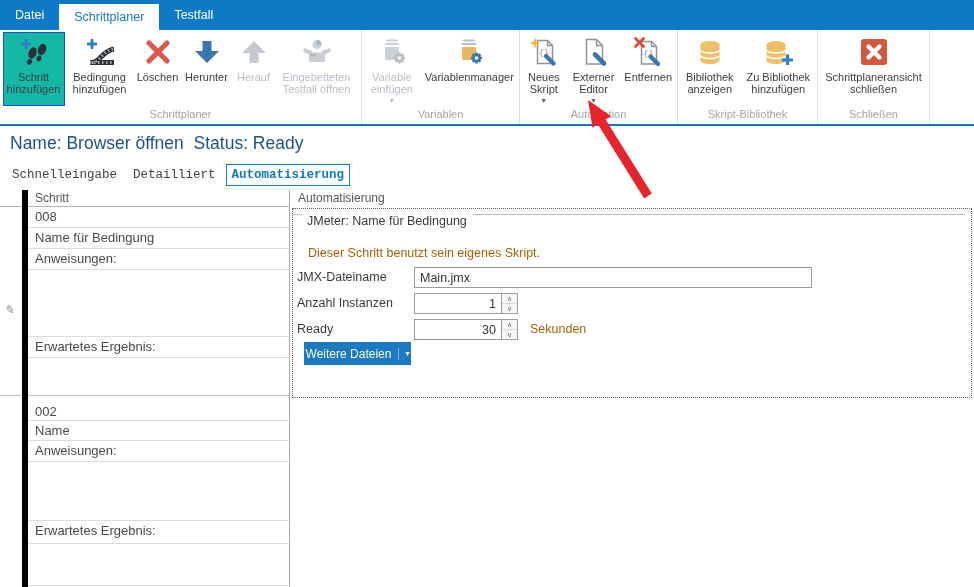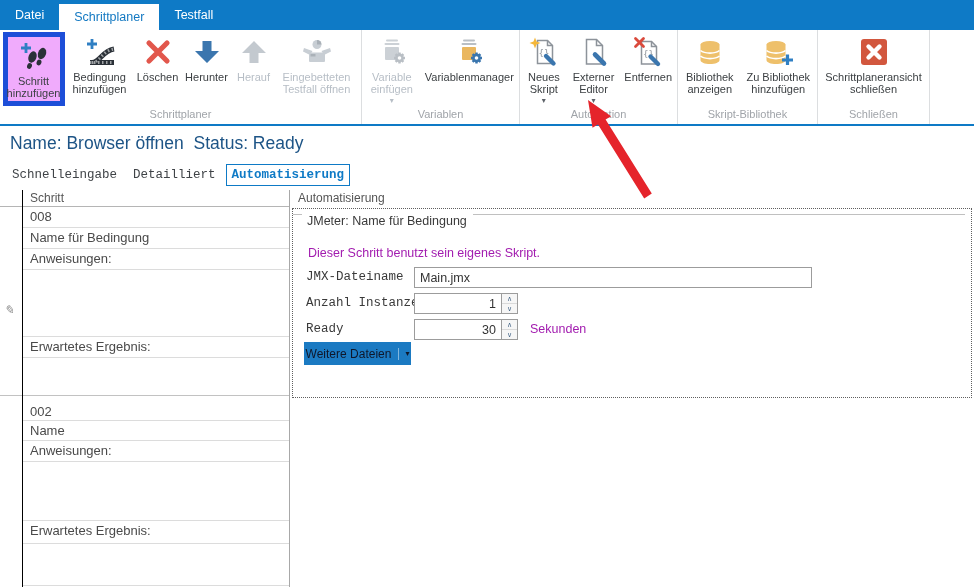--- a/index.html
+++ b/index.html
@@ -13,61 +13,61 @@
 
   
   .ribbon { position: absolute; left:0; top:30px; width:974px; height:96px; background:#fff; border-bottom:2px solid #0e7ac6; display:flex; }
   .rgroup { display:flex; flex-direction:column; border-right:1px solid #dcdee0; height:94px; }
   .rgroup-buttons { flex:1; display:flex; align-items:stretch; justify-content:center; padding:1px 1px 0 1px; }
   .rgroup-label { height:17px; text-align:center; font-size:11px; color:#a0a4a9; padding-top:1px; }
   .rbtn { display:flex; flex-direction:column; align-items:center; padding-top:3px; margin:1px 0; border:1px solid transparent; cursor:default; }
   .rbtn .ricon { width:32px; height:32px; flex:0 0 32px; }
   .rbtn .rlabel { font-size:11px; line-height:12px; text-align:center; color:#3c4043; margin-top:3px; }
   .rbtn.disabled .rlabel { color:#b7bec6; }
-  .rbtn.selected { background:#f0abfc; border:5px solid #1d4ed8; }
+  .rbtn.selected { background:#14b8a6; border:1px solid #1d4ed8; }
   .rbtn .rcaret { font-size:8px; color:#5d6269; line-height:8px; margin-top:2px; }
   .rbtn.disabled .rcaret { color:#b7bec6; }
 
   
   .doc-title { position:absolute; left:10px; top:133px; font-size:17.5px; color:#1d5486; }
   .view-tabs { position:absolute; left:6px; top:164px; display:flex; gap:4px;font-family:Liberation Mono, monospace; }
   .vtab { font-size:12.5px; color:#3f4347; padding:3px 5px; border:1px solid transparent; cursor:default; }
   .vtab.selected { border:1px solid #0e7ac6; color:#0e7ac6; font-weight:bold; }
 
   
   .gutter { position:absolute; left:0; top:190px; width:22px; bottom:0; }
   .gutter .g-head { height:17px; border-bottom:1px solid #b5b5b5; }
   .gutter .g-block { height:189px; border-bottom:1px solid #c2c2c2; position:relative; }
   .g-pencil { position:absolute; left:4px; top:96px; font-size:12px; color:#8a8a8a; font-style:italic; }
 
   
-  .steps { position:absolute; left:22px; top:190px; width:268px; bottom:0; border-left:1px solid #000000; border-right:1px solid #a8a8a8; background:#fff; }
+  .steps { position:absolute; left:22px; top:190px; width:268px; bottom:0; border-left:6px solid #000000; border-right:1px solid #a8a8a8; background:#fff; }
   .steps-head { height:17px; border-bottom:1px solid #b5b5b5; font-size:12px; color:#555; padding:1px 0 0 7px; }
   .srow { border-bottom:1px solid #dcdcdc; font-size:13px; color:#4a4a4a; padding:2px 0 0 7px; overflow:hidden; }
   .block-end { border-bottom:1px solid #c2c2c2; }
   .block-gap { height:6px; }
 
   
   .auto { position:absolute; left:292px; top:190px; width:682px; bottom:0; }
   .auto-head { height:17px; font-size:12px; color:#555; padding:1px 0 0 6px; }
   .auto-cell { position:absolute; left:0; top:18px; right:2px; height:190px; border:1px dotted #5f5f5f; background:#fff; }
   .fs-row { position:absolute; left:0; right:6px; top:5px; display:flex; align-items:flex-start; }
   .fs-tick { width:9px; height:1px; background:#c0c0c0; margin-right:5px; }
   .fs-title { font-size:12.5px; color:#3a3a3a; white-space:nowrap; }
   .fs-line { flex:1; height:1px; background:#c0c0c0; margin-left:6px; }
-  .auto-note { position:absolute; left:15px; top:37px; font-size:12.5px; color:#a21caf; }
-  .f-label { position:absolute; left:13px; font-size:12.5px; color:#3a3a3a;font-family:Liberation Mono, monospace; }
+  .auto-note { position:absolute; left:15px; top:37px; font-size:12.5px; color:#a16207; }
+  .f-label { position:absolute; left:4px; font-size:12.5px; color:#3a3a3a; }
   .f-text { position:absolute; left:121px; width:398px; height:21px; border:1px solid #9c9c9c; font-family:"Liberation Sans",sans-serif; font-size:12.5px; color:#333; padding:0 5px; background:#fff; }
   .spinbox { position:absolute; left:121px; width:104px; height:21px; border:1px solid #9c9c9c; display:flex; background:#fff; }
   .spin-val { flex:1; border:none; outline:none; text-align:right; padding-right:5px; font-family:"Liberation Sans",sans-serif; font-size:12.5px; color:#333; width:60px; }
   .spin-col { width:16px; border-left:1px solid #9c9c9c; display:flex; flex-direction:column; }
   .spin-btn { flex:1; font-size:7px; line-height:9px; color:#49698a; text-align:center; background:#f6f6f6; cursor:default; }
   .spin-btn + .spin-btn { border-top:1px solid #d9d9d9; }
-  .f-suffix { position:absolute; left:237px; font-size:12.5px; color:#a21caf; }
-  .more-btn { position:absolute; left:11px; top:133px; width:107px; height:23px; background:#1b7ac2; color:#0f172a; font-size:12px; display:flex; align-items:center; justify-content:center; gap:7px; cursor:default; }
+  .f-suffix { position:absolute; left:237px; font-size:12.5px; color:#a16207; }
+  .more-btn { position:absolute; left:11px; top:133px; width:107px; height:23px; background:#1b7ac2; color:#fef9c3; font-size:12px; display:flex; align-items:center; justify-content:center; gap:7px; cursor:default; }
   .more-btn .btn-caret { font-size:8px; border-left:1px solid rgba(255,255,255,.45); padding-left:6px; line-height:12px; }
   .datafiles { position:absolute; left:120px; top:135px; width:400px; height:19px; background:#f1f1f1; border:1px solid #a5a5a5; font-size:12.5px; color:#3f3f3f; padding:1px 0 0 6px; }
 
   
   .annot { position:absolute; left:570px; top:90px; width:100px; height:120px; pointer-events:none; }
 </style>
 </head>
 <body>
 
 <div class="topbar">

